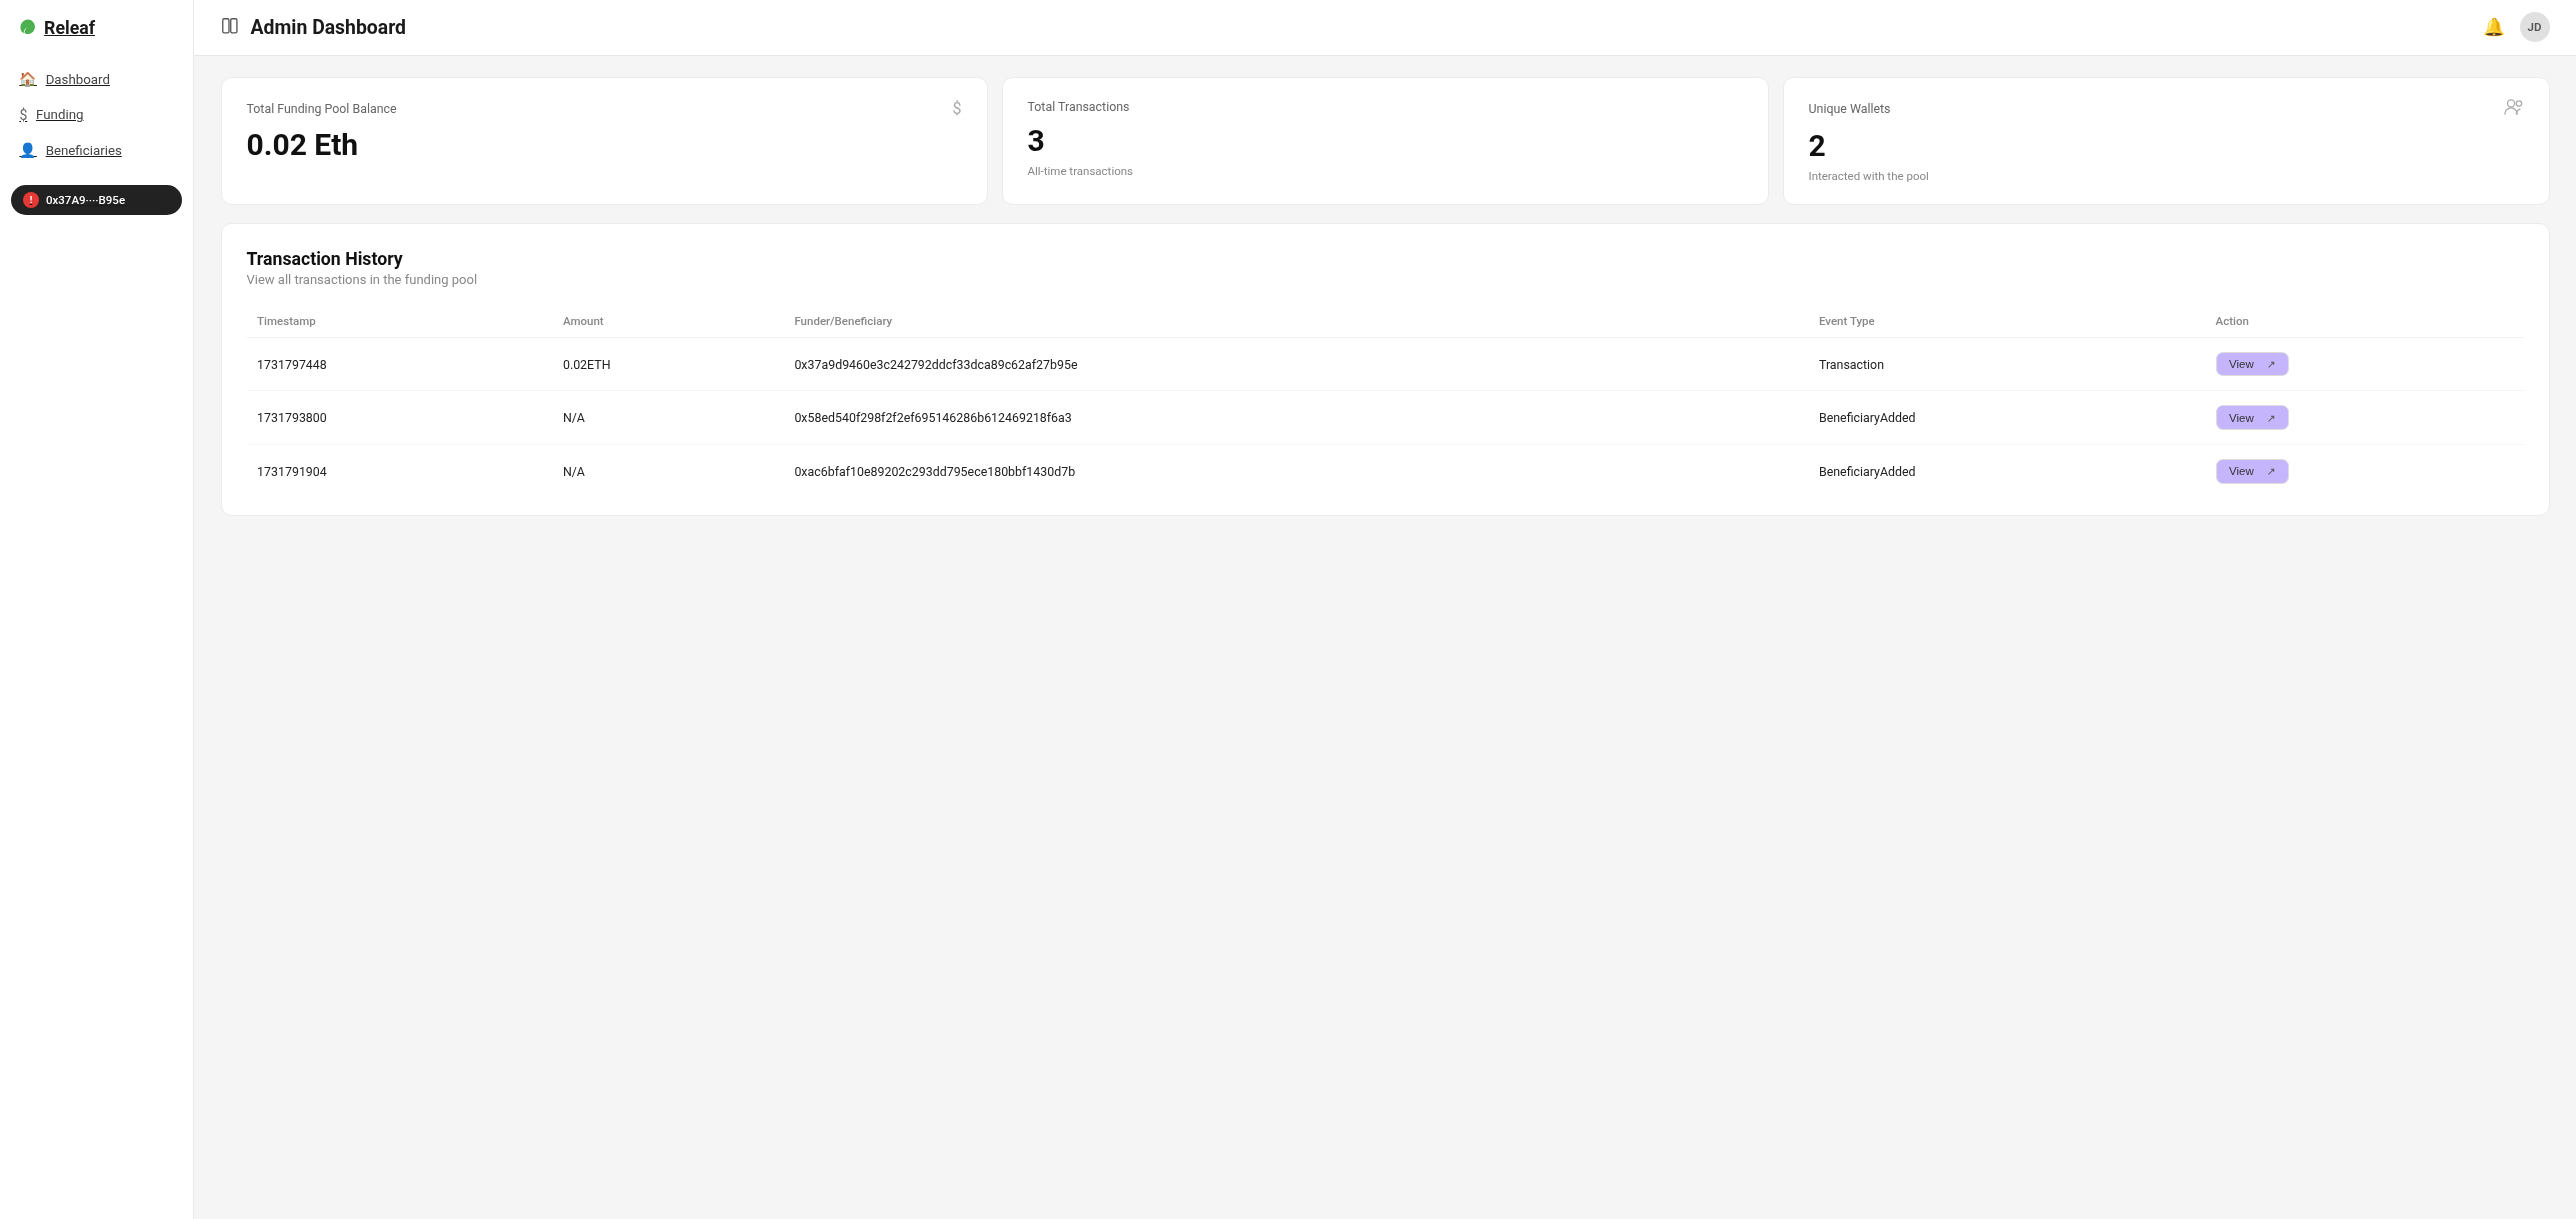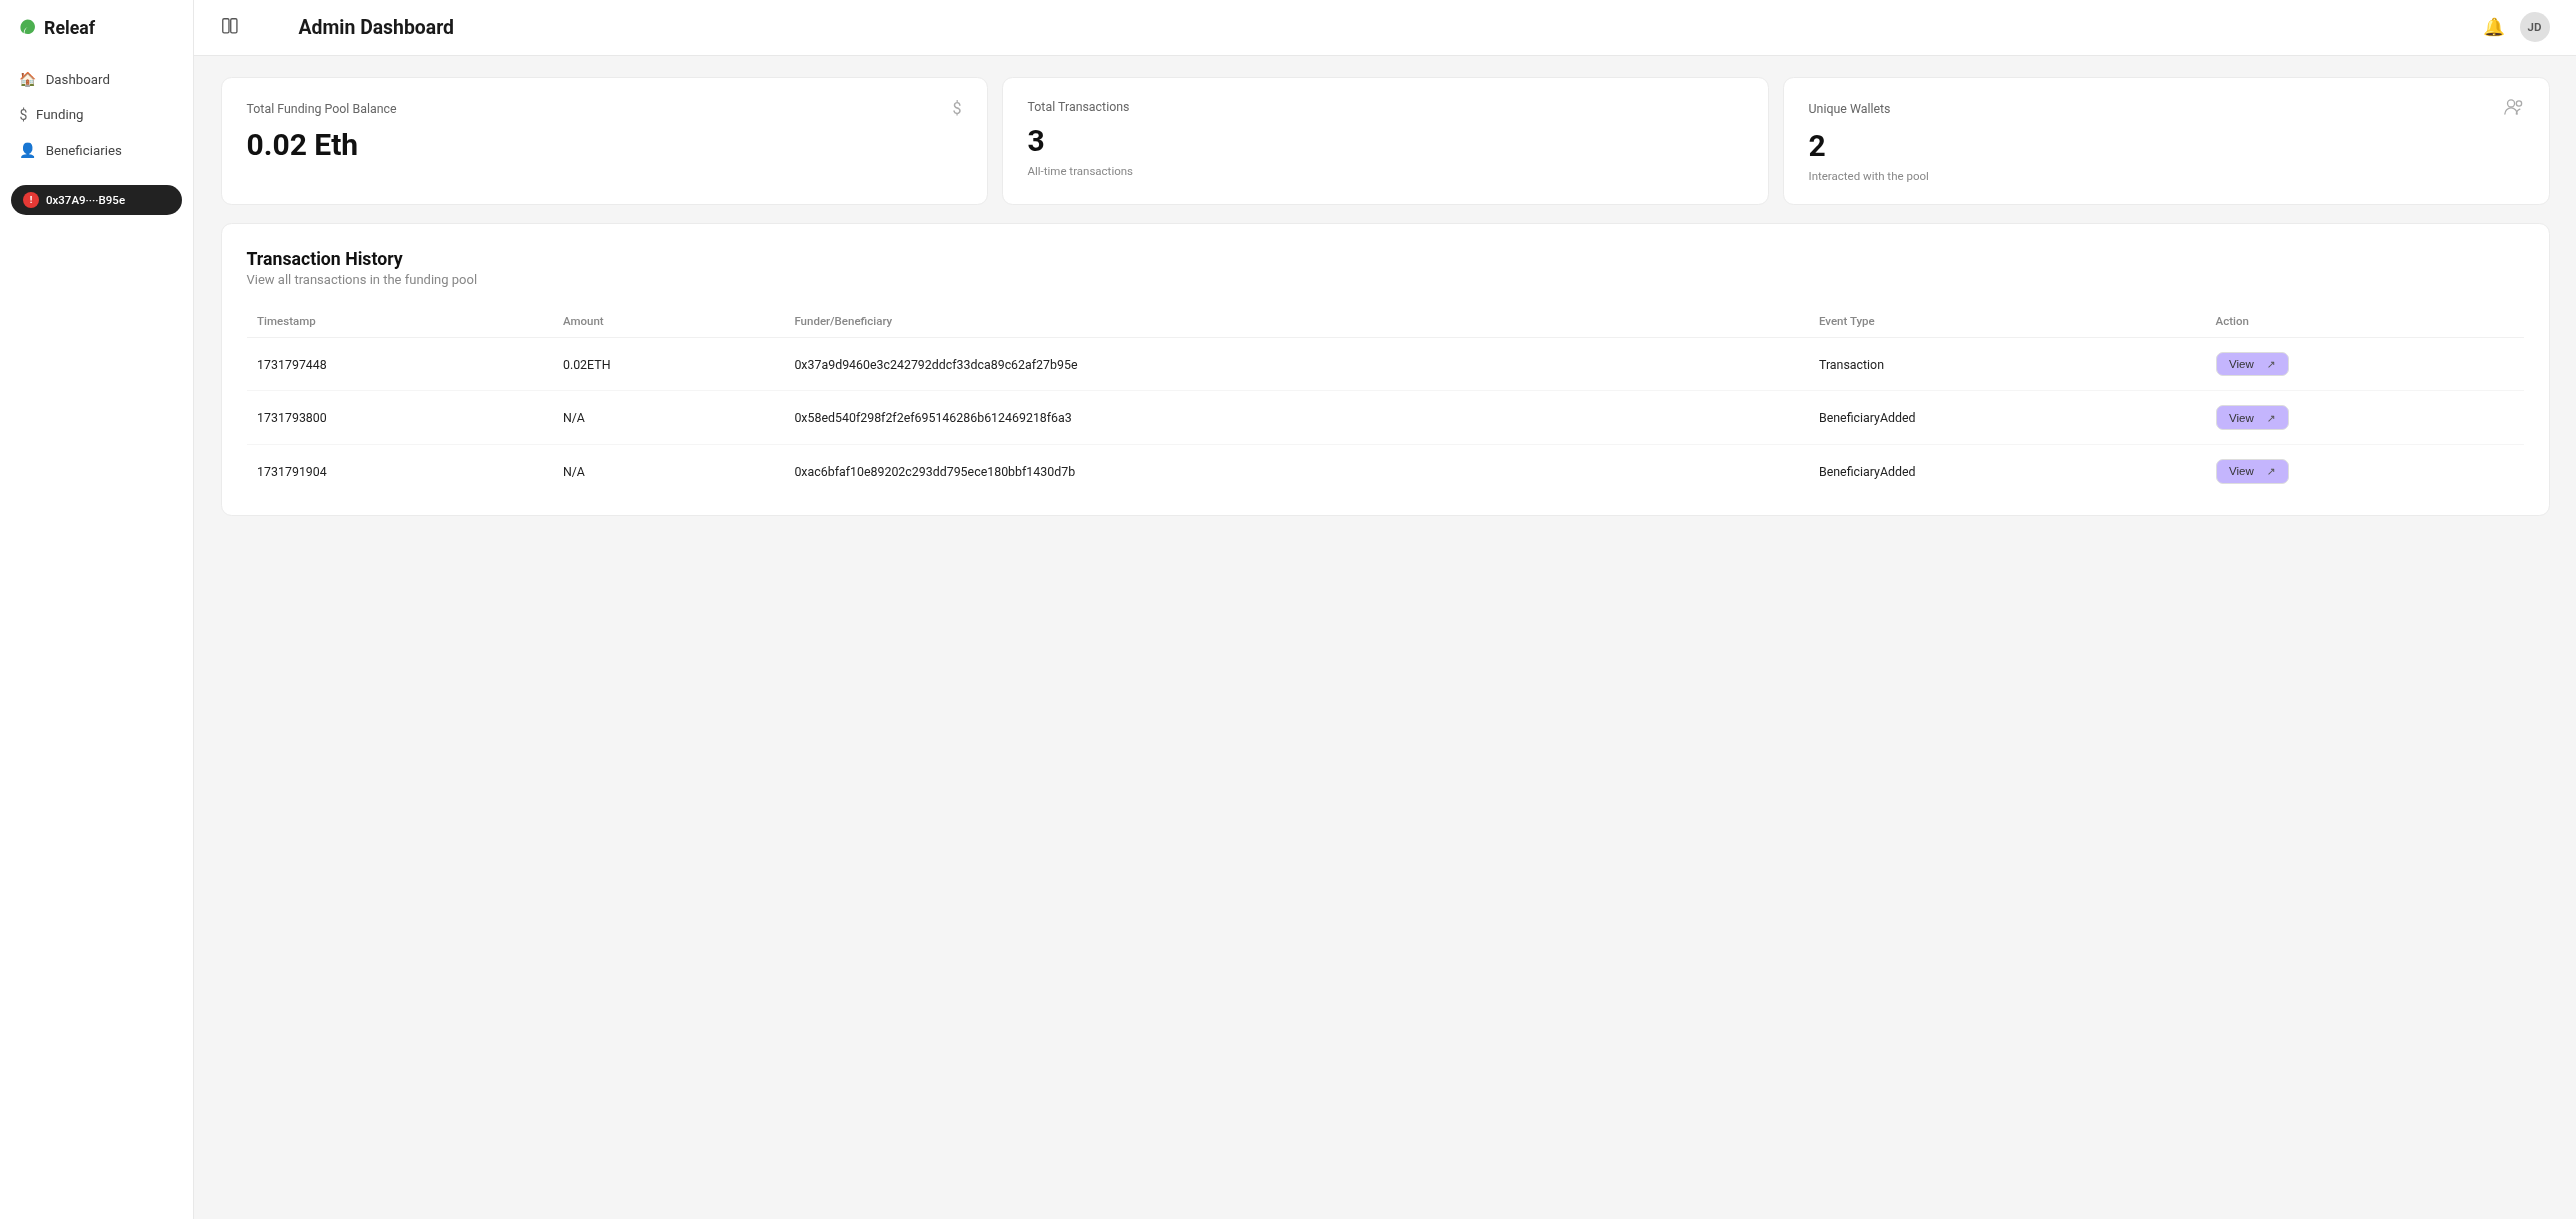--- a/index.html
+++ b/index.html
@@ -15,20 +15,21 @@
 
     
     #sidebar {
       width: 194px;
       min-width: 194px;
       background: #fff;
       border-right: 0.9px solid #e8e8e8;
       display: flex;
       flex-direction: column;
       padding: 17.7px 0;
+      text-decoration: underline;
     }
     .sidebar-logo {
       display: flex;
       align-items: center;
       gap: 7px;
       padding: 0 17.7px 25px 17.7px;
       font-size: 17.7px;
       font-weight: 700;
       color: #1a1a1a;
     }
@@ -109,21 +110,20 @@
     }
     .sidebar-toggle {
       cursor: pointer;
       color: #555;
       font-size: 16px;
     }
     .page-title {
       font-size: 19.4px;
       font-weight: 700;
       color: #1a1a1a;
-      margin-left: 48px;
     }
     .topbar-right {
       display: flex;
       align-items: center;
       gap: 14px;
     }
     .bell-icon {
       font-size: 17.7px;
       color: #666;
       cursor: pointer;

